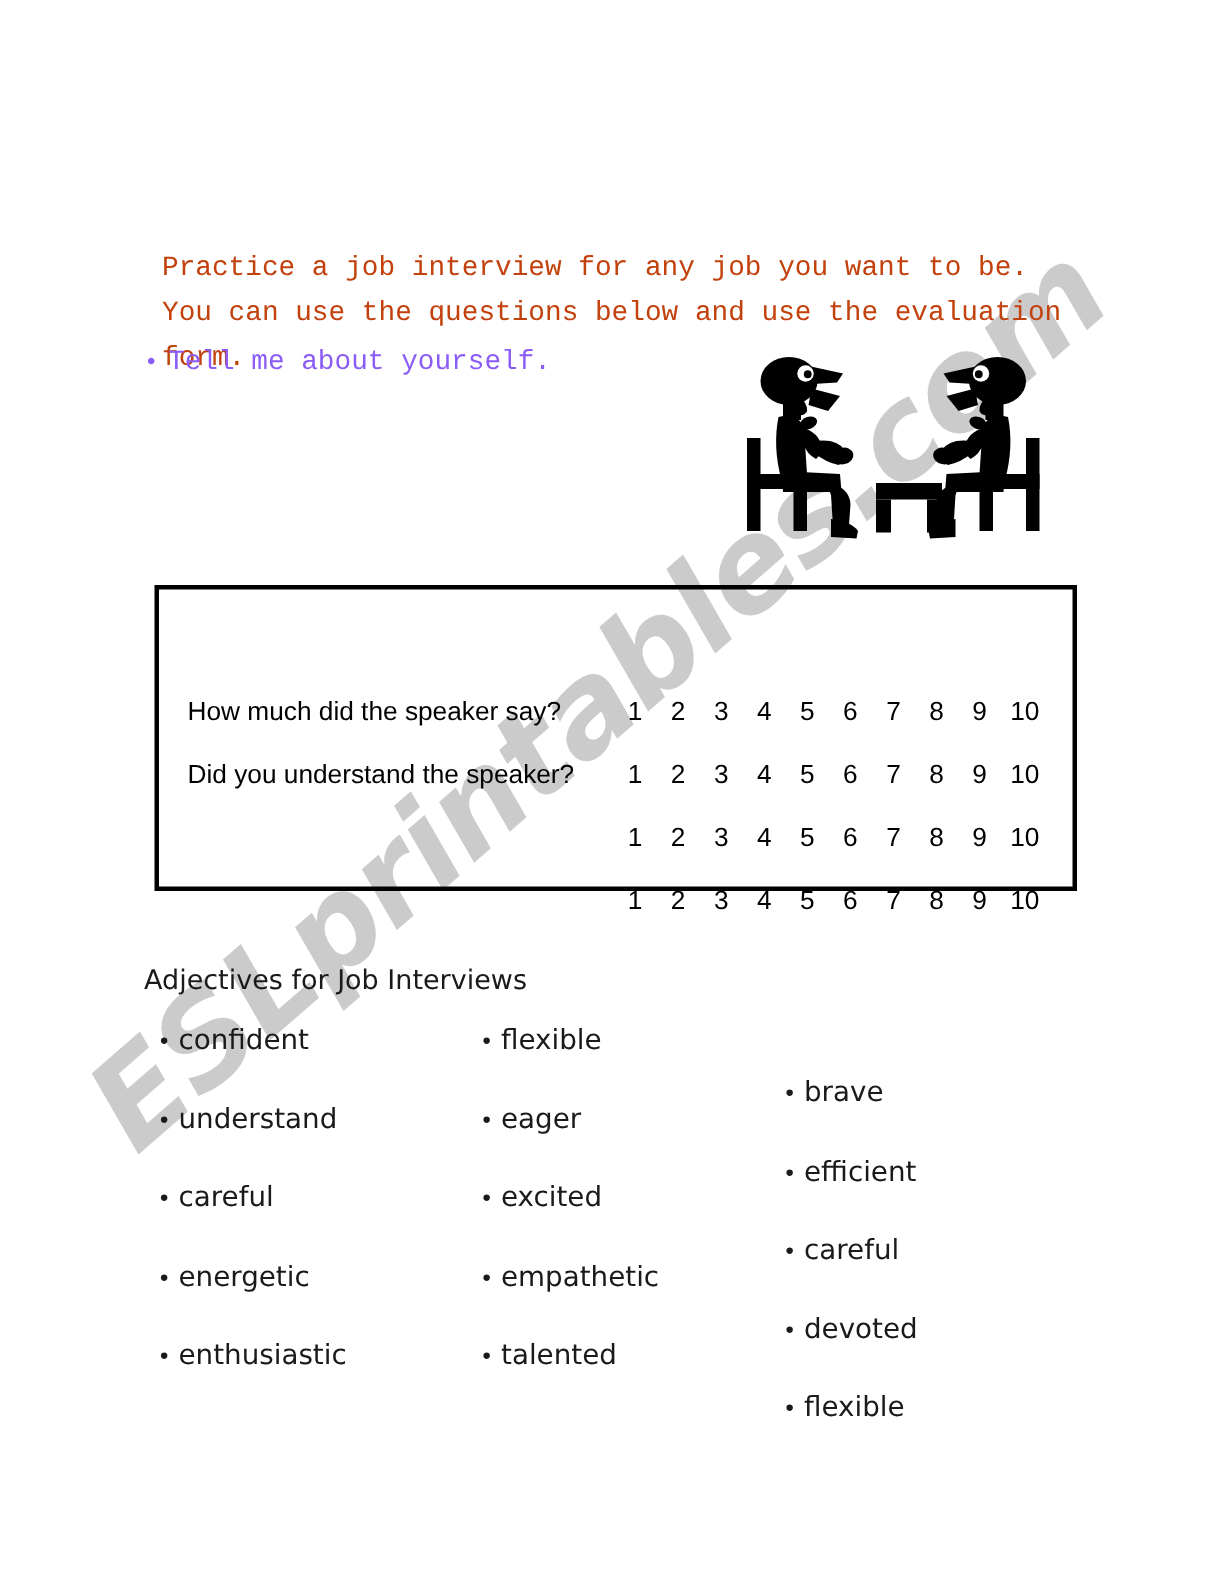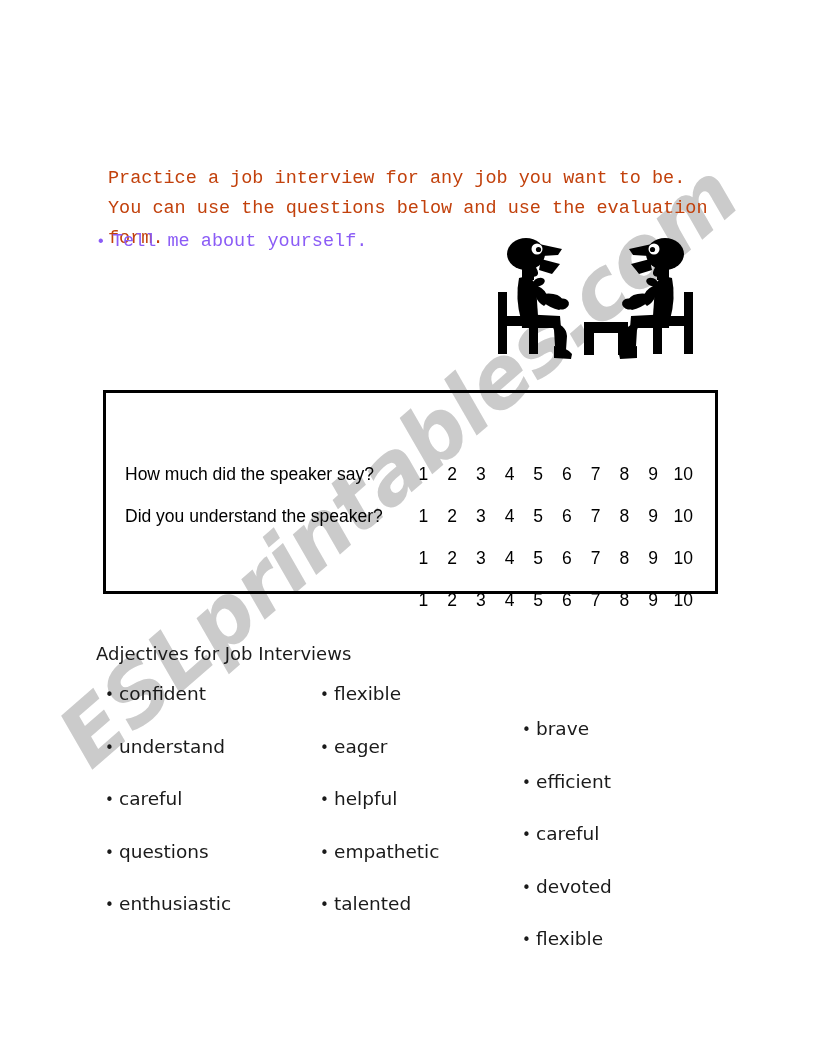--- a/index.html
+++ b/index.html
@@ -355,26 +355,26 @@
       </div>
 
       <div class="adj-row">
         <span class="adj-cell adj-c0"><span class="adj-bullet">•</span><span>understand</span></span>
         <span class="adj-cell adj-c1"><span class="adj-bullet">•</span><span>eager</span></span>
         <span class="adj-cell adj-c2"><span class="adj-bullet">•</span><span>efficient</span></span>
       </div>
 
       <div class="adj-row">
         <span class="adj-cell adj-c0"><span class="adj-bullet">•</span><span>careful</span></span>
-        <span class="adj-cell adj-c1"><span class="adj-bullet">•</span><span>helpful</span></span>
+        <span class="adj-cell adj-c1"><span class="adj-bullet">•</span><span>excited</span></span>
         <span class="adj-cell adj-c2"><span class="adj-bullet">•</span><span>careful</span></span>
       </div>
 
       <div class="adj-row">
-        <span class="adj-cell adj-c0"><span class="adj-bullet">•</span><span>questions</span></span>
+        <span class="adj-cell adj-c0"><span class="adj-bullet">•</span><span>energetic</span></span>
         <span class="adj-cell adj-c1"><span class="adj-bullet">•</span><span>empathetic</span></span>
         <span class="adj-cell adj-c2"><span class="adj-bullet">•</span><span>devoted</span></span>
       </div>
 
       <div class="adj-row">
         <span class="adj-cell adj-c0"><span class="adj-bullet">•</span><span>enthusiastic</span></span>
         <span class="adj-cell adj-c1"><span class="adj-bullet">•</span><span>talented</span></span>
         <span class="adj-cell adj-c2"><span class="adj-bullet">•</span><span>flexible</span></span>
       </div>
 

